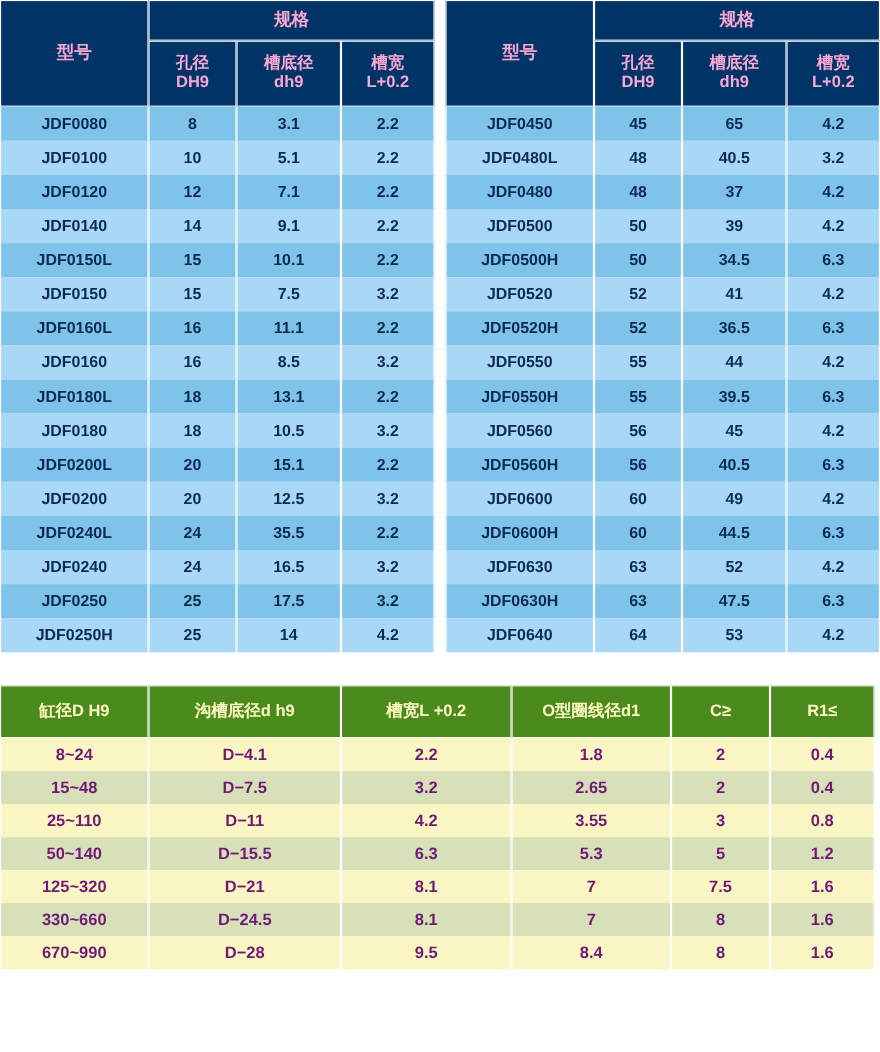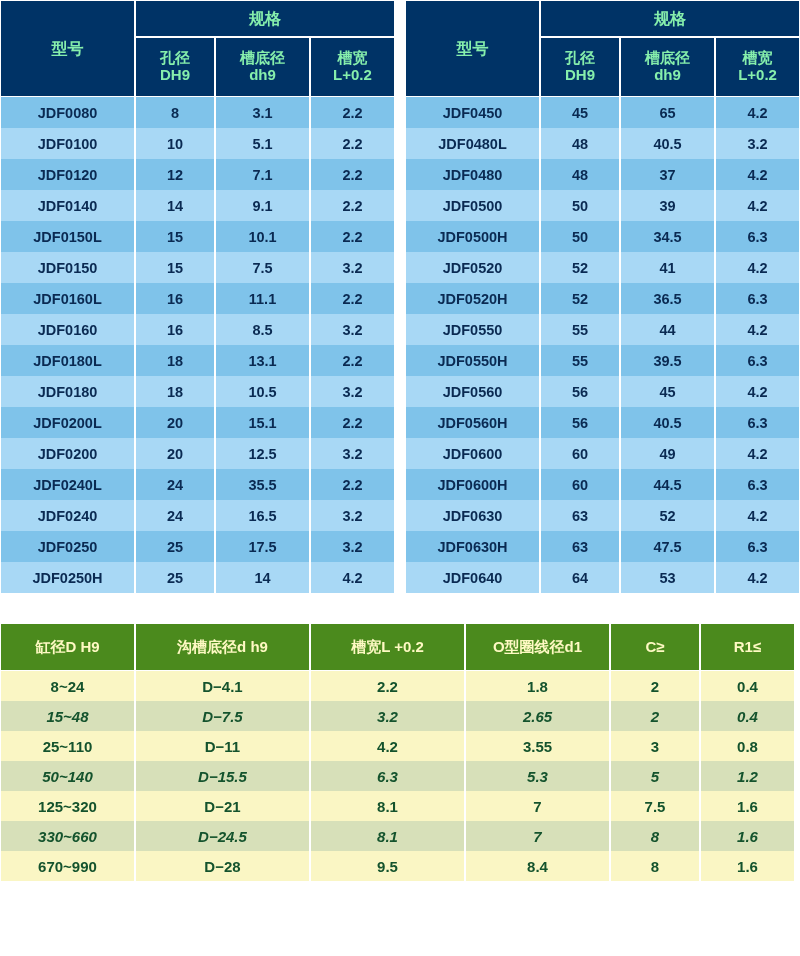--- a/index.html
+++ b/index.html
@@ -39,21 +39,21 @@
   .blue-table td {
     padding: 0;
     margin: 0;
     text-align: center;
     vertical-align: middle;
   }
 
   
   .blue-table thead th {
     background: #003366;
-    color: #86efac;
+    color: #f9a8d4;
     font-weight: bold;
     border: 1px solid #ffffff;
     line-height: 1.12;
   }
   .bh-model {
     font-size: 16px;
     height: 95px;
   }
   .bh-spec {
     font-size: 16px;
@@ -106,31 +106,31 @@
   .green-table thead th {
     background: #4b8a1d;
     color: #fef9c3;
     font-weight: bold;
     font-size: 15px;
     height: 46px;
     border: 1px solid #ffffff;
     line-height: 1.1;
   }
   .green-table tbody td {
-    color: #14532d;
+    color: #701a75;
     font-weight: bold;
     font-size: 15px;
     height: 30px;
     border-left: 1px solid #ffffff;
     border-right: 1px solid #ffffff;
     border-top: 0;
     border-bottom: 0;
   }
   .green-table tbody tr.odd td  { background: #faf6c4; }
-  .green-table tbody tr.even td { background: #d7e0b9; font-style: italic; }
+  .green-table tbody tr.even td { background: #d7e0b9; }
 
   .gcol-0 { width: 135px; }
   .gcol-1 { width: 175px; }
   .gcol-2 { width: 155px; }
   .gcol-3 { width: 145px; }
   .gcol-4 { width: 90px; }
   .gcol-5 { width: 95px; }
 </style>
 </head>
 <body>

